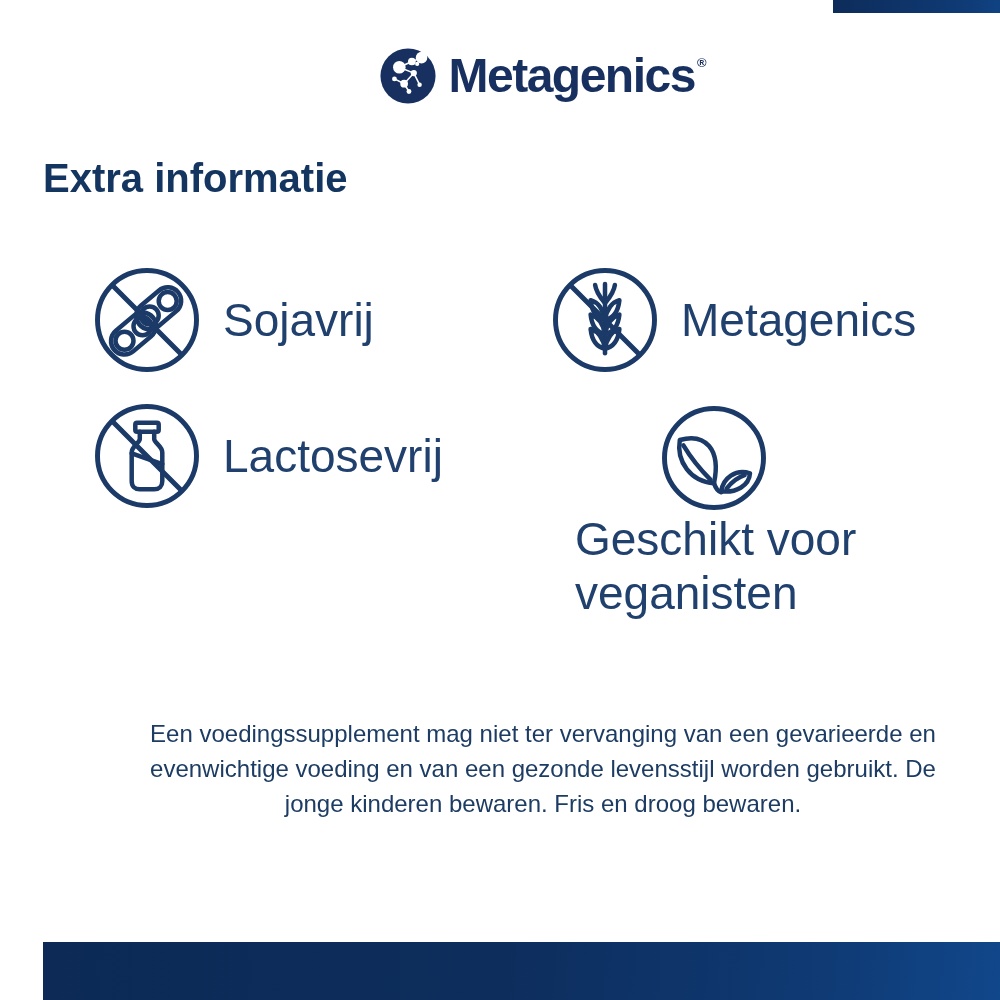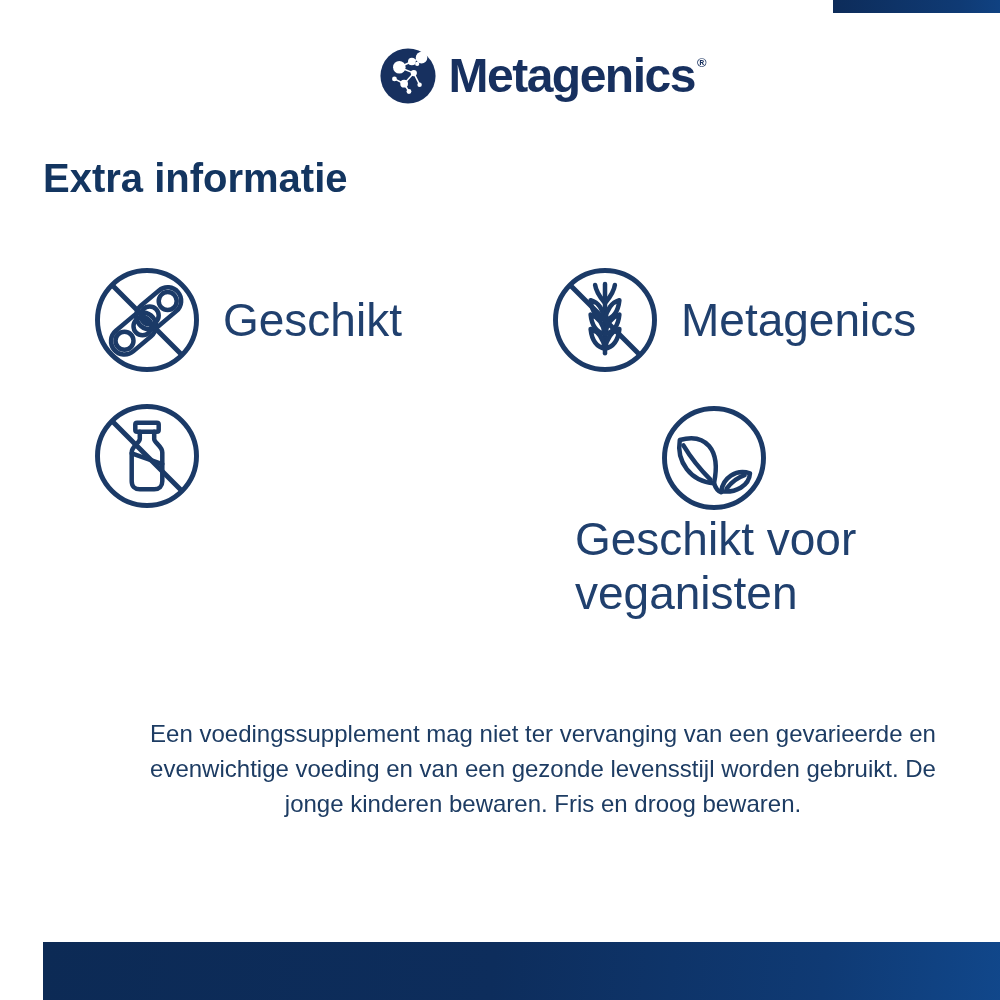--- a/index.html
+++ b/index.html
@@ -99,21 +99,21 @@
         <rect x="17" y="60" width="56" height="30" rx="15" transform="rotate(-40 45 75)"></rect>
         <rect x="45" y="32" width="56" height="30" rx="15" transform="rotate(-40 73 47)"></rect>
         <circle cx="35" cy="83" r="10"></circle>
         <circle cx="55" cy="67" r="10"></circle>
         <circle cx="63" cy="55" r="10"></circle>
         <circle cx="83" cy="39" r="10"></circle>
         <line x1="22" y1="22" x2="98" y2="98" stroke-width="5.5"></line>
         <circle cx="60" cy="60" r="55" stroke-width="5.5"></circle>
       </svg>
     </span>
-    <span class="flabel">Geschikt</span>
+    <span class="flabel">Sojavrij</span>
   </div>
 
   <div class="feature" id="feature-gluten" style="left:508px;top:266px;">
     <span class="badge">
       <svg viewBox="0 0 120 120" width="108" height="108" fill="none" stroke="#1b3a67" stroke-width="5" stroke-linecap="round" stroke-linejoin="round">
         <line x1="60" y1="97" x2="60" y2="34"></line>
         <path d="M60,38 L60,20"></path>
         <path d="M59,40 C54,34 50,28 49,21"></path>
         <path d="M61,40 C66,34 70,28 71,21"></path>
         <path d="M60,92 Q46,89 44,70 Q57,74 60,92 Z"></path>
@@ -132,20 +132,21 @@
   <div class="feature" id="feature-lactose" style="left:50px;top:402px;">
     <span class="badge">
       <svg viewBox="0 0 120 120" width="108" height="108" fill="none" stroke="#1b3a67" stroke-width="5" stroke-linecap="round" stroke-linejoin="round">
         <rect x="47" y="23" width="26" height="10" rx="2"></rect>
         <path d="M52,33 L52,41 C52,45.5 43,49 43,56 L43,88 C43,93.5 46.5,97 52,97 L68,97 C73.5,97 77,93.5 77,88 L77,56 C77,49 68,45.5 68,41 L68,33"></path>
         <line x1="43" y1="57" x2="77" y2="69"></line>
         <line x1="22" y1="22" x2="98" y2="98" stroke-width="5.5"></line>
         <circle cx="60" cy="60" r="55" stroke-width="5.5"></circle>
       </svg>
     </span>
+    <span class="flabel">Lactosevrij</span>
   </div>
 
   <div class="feature" id="feature-vegan" style="left:510px;top:404px;flex-direction:column;">
     <span class="badge">
       <svg viewBox="0 0 120 120" width="108" height="108" fill="none" stroke="#1b3a67" stroke-width="5" stroke-linecap="round" stroke-linejoin="round">
         <path d="M22,40 C50,32 68,50 60,88 C34,86 18,64 22,40 Z"></path>
         <path d="M56,84 C44,72 32,56 26,46"></path>
         <path d="M60,88 C62,94 64,97 68,98"></path>
         <path d="M68,97 C70,82 84,72 100,77 C99,91 84,99 68,97 Z"></path>
         <path d="M74,94 C80,86 88,81 94,79"></path>

